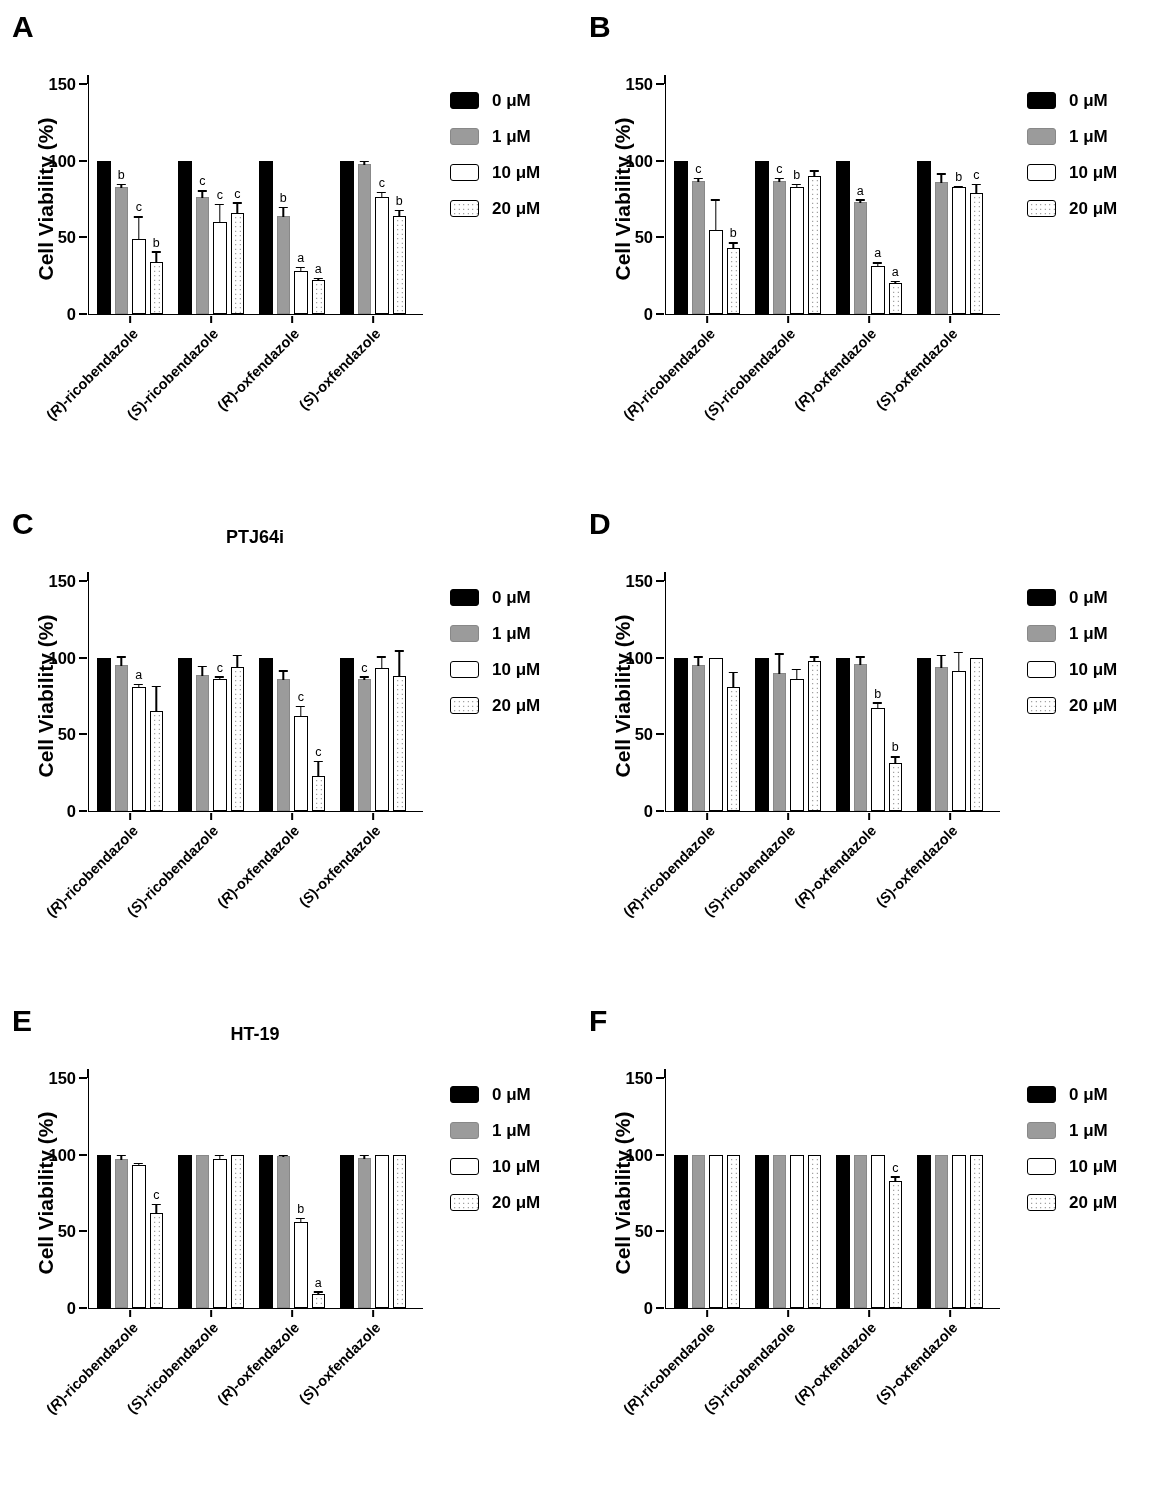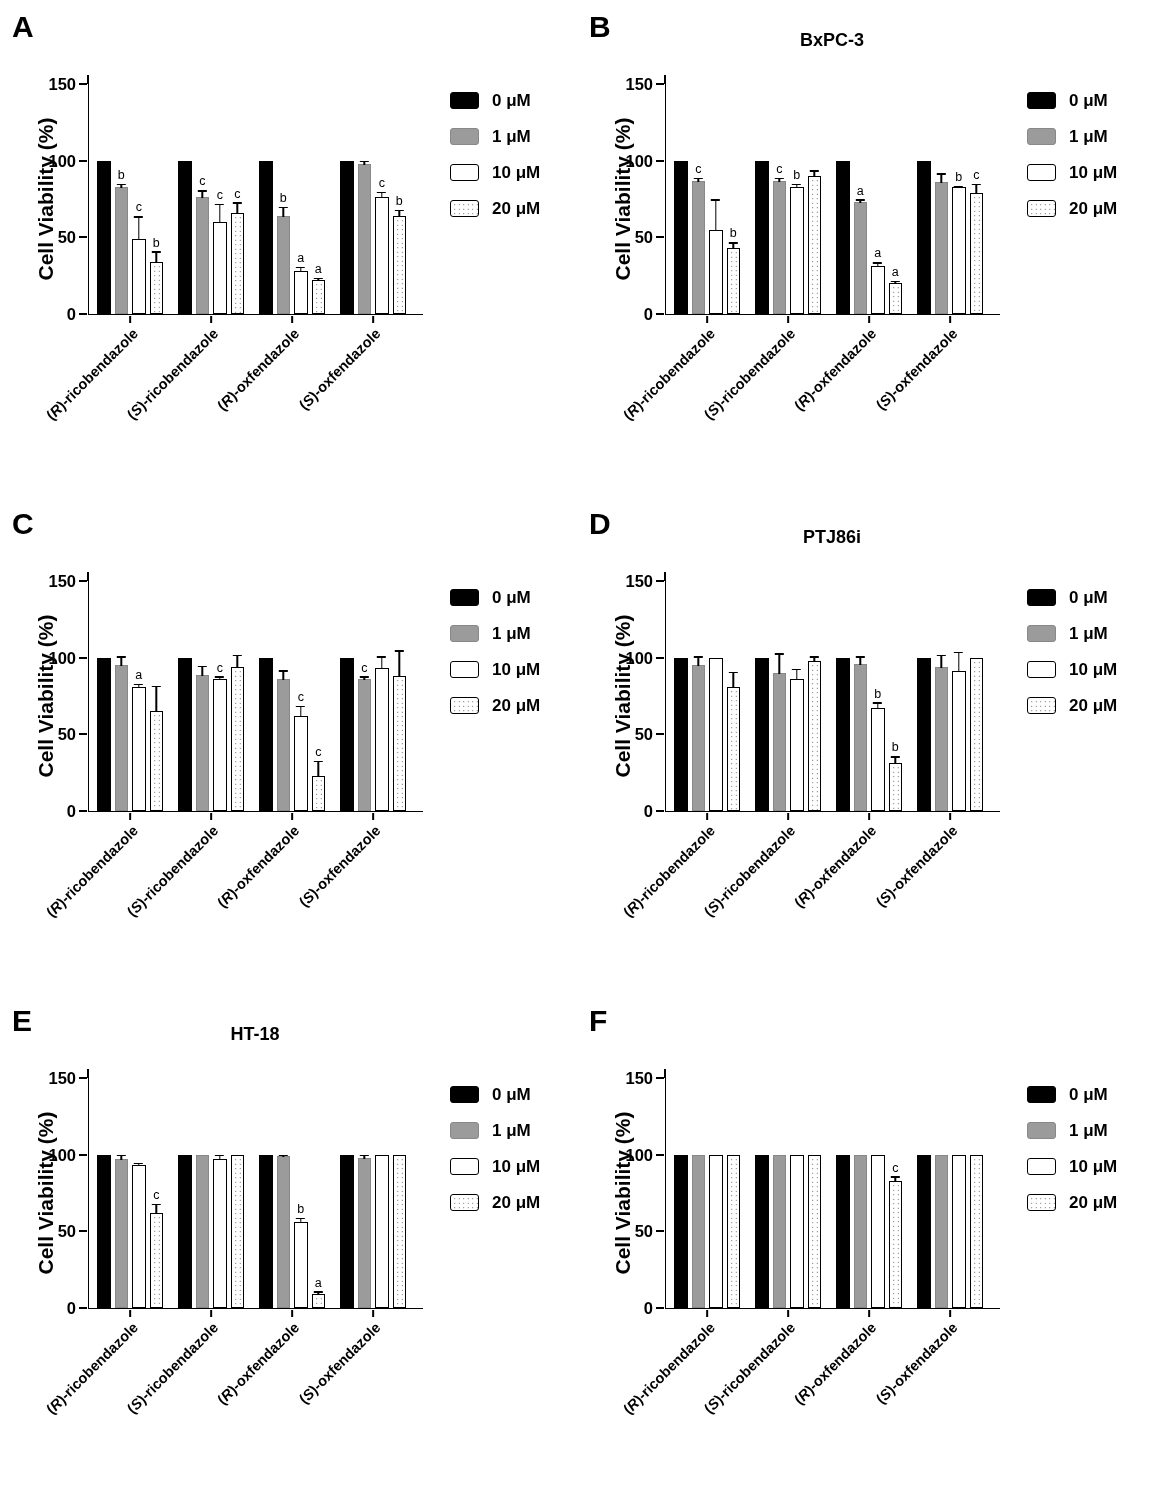--- a/index.html
+++ b/index.html
@@ -164,21 +164,20 @@
           <span class="leglabel">10 μM</span>
         </div>
         <div class="legrow">
           <span class="swatch s3"></span>
           <span class="leglabel">20 μM</span>
         </div>
       </div>
     </section>
     <section class="panel">
       <div class="panel-letter">B</div>
-      <h2 class="panel-title">BxPC-3</h2>
       <div class="ylabel">Cell Viability (%)</div>
       <div class="plot">
         <div class="overshoot"></div>
         <div class="ytick" style="top: 229.15px;"></div>
         <div class="yticklabel" style="top: 230px;">0</div>
         <div class="ytick" style="top: 152.483px;"></div>
         <div class="yticklabel" style="top: 153.333px;">50</div>
         <div class="ytick" style="top: 75.8167px;"></div>
         <div class="yticklabel" style="top: 76.6667px;">100</div>
         <div class="ytick" style="top: -0.85px;"></div>
@@ -287,20 +286,21 @@
           <span class="leglabel">10 μM</span>
         </div>
         <div class="legrow">
           <span class="swatch s3"></span>
           <span class="leglabel">20 μM</span>
         </div>
       </div>
     </section>
     <section class="panel">
       <div class="panel-letter">C</div>
+      <h2 class="panel-title">PTJ64i</h2>
       <div class="ylabel">Cell Viability (%)</div>
       <div class="plot">
         <div class="overshoot"></div>
         <div class="ytick" style="top: 229.15px;"></div>
         <div class="yticklabel" style="top: 230px;">0</div>
         <div class="ytick" style="top: 152.483px;"></div>
         <div class="yticklabel" style="top: 153.333px;">50</div>
         <div class="ytick" style="top: 75.8167px;"></div>
         <div class="yticklabel" style="top: 76.6667px;">100</div>
         <div class="ytick" style="top: -0.85px;"></div>
@@ -405,21 +405,20 @@
           <span class="leglabel">10 μM</span>
         </div>
         <div class="legrow">
           <span class="swatch s3"></span>
           <span class="leglabel">20 μM</span>
         </div>
       </div>
     </section>
     <section class="panel">
       <div class="panel-letter">D</div>
-      <h2 class="panel-title">PTJ86i</h2>
       <div class="ylabel">Cell Viability (%)</div>
       <div class="plot">
         <div class="overshoot"></div>
         <div class="ytick" style="top: 229.15px;"></div>
         <div class="yticklabel" style="top: 230px;">0</div>
         <div class="ytick" style="top: 152.483px;"></div>
         <div class="yticklabel" style="top: 153.333px;">50</div>
         <div class="ytick" style="top: 75.8167px;"></div>
         <div class="yticklabel" style="top: 76.6667px;">100</div>
         <div class="ytick" style="top: -0.85px;"></div>
@@ -513,21 +512,21 @@
           <span class="leglabel">10 μM</span>
         </div>
         <div class="legrow">
           <span class="swatch s3"></span>
           <span class="leglabel">20 μM</span>
         </div>
       </div>
     </section>
     <section class="panel">
       <div class="panel-letter">E</div>
-      <h2 class="panel-title">HT-18</h2>
+      <h2 class="panel-title">HT-19</h2>
       <div class="ylabel">Cell Viability (%)</div>
       <div class="plot">
         <div class="overshoot"></div>
         <div class="ytick" style="top: 229.15px;"></div>
         <div class="yticklabel" style="top: 230px;">0</div>
         <div class="ytick" style="top: 152.483px;"></div>
         <div class="yticklabel" style="top: 153.333px;">50</div>
         <div class="ytick" style="top: 75.8167px;"></div>
         <div class="yticklabel" style="top: 76.6667px;">100</div>
         <div class="ytick" style="top: -0.85px;"></div>

